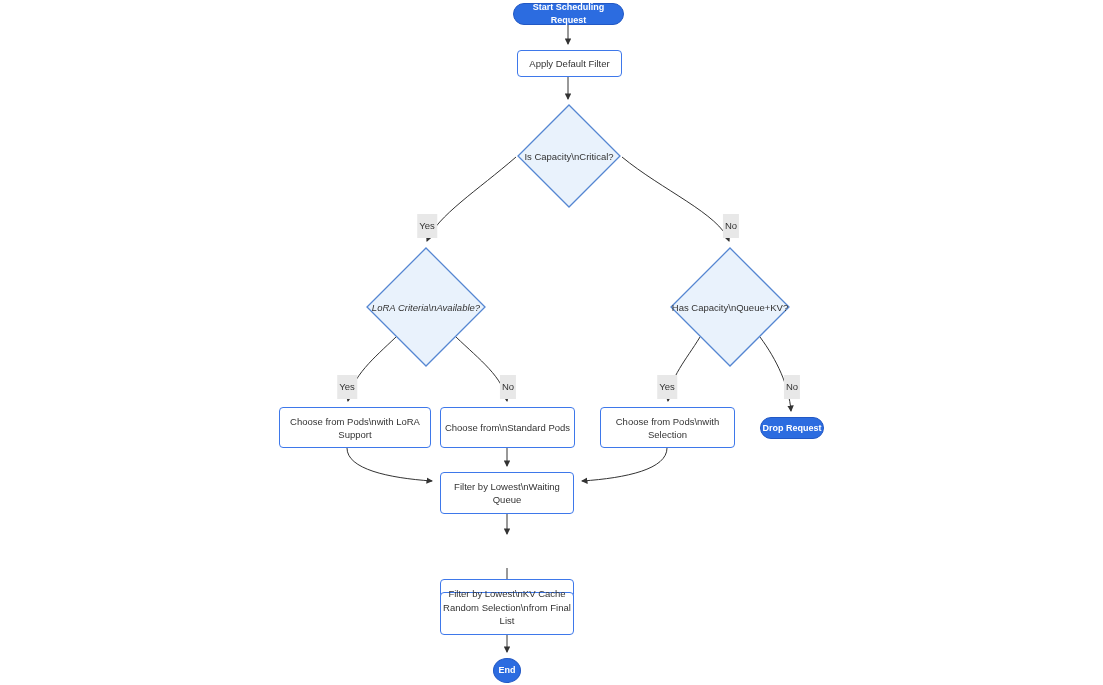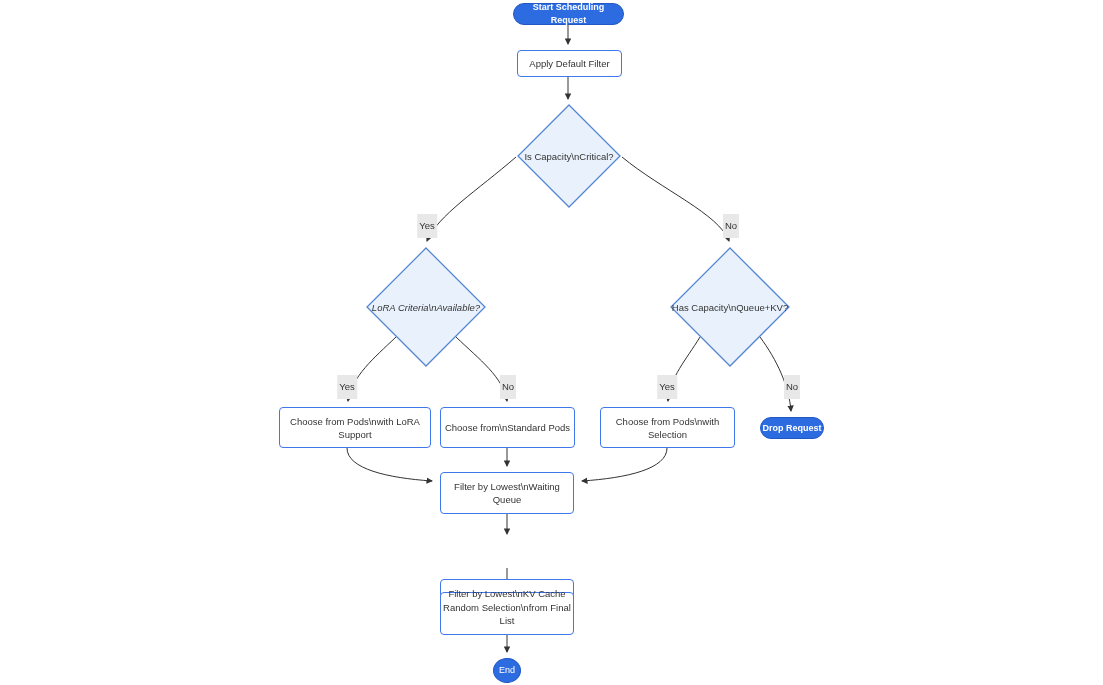--- a/index.html
+++ b/index.html
@@ -5,21 +5,21 @@
   html,body{margin:0;padding:0;background:#ffffff;}
   body{font-family:"Liberation Sans","DejaVu Sans",sans-serif;}
   #flowchart{position:relative;overflow:hidden;background:#ffffff;}
   .node{position:absolute;display:flex;align-items:center;justify-content:center;
         text-align:center;font-size:9.5px;color:#333;line-height:13px;box-sizing:border-box;}
   .node .label{position:relative;z-index:2;white-space:pre-line;}
   .node.rect{background:var(--rect-fill);border:1.3px solid var(--rect-stroke);border-radius:4px;}
   .node.pill{background:var(--pill-fill);border:1px solid var(--pill-stroke);border-radius:12px;
              color:#fff;font-weight:bold;font-size:9px;white-space:nowrap;}
   .node.circle{background:var(--pill-fill);border:1px solid var(--pill-stroke);border-radius:50%;
-             color:#fff;font-weight:normal;font-size:9px;align-items:center;}
+             color:#fff;font-weight:bold;font-size:9px;align-items:center;}
   .node.diamond{background:transparent;border:none;}
   .node.diamond > svg{position:absolute;left:0;top:0;z-index:1;}
   .edge-label{position:absolute;transform:translate(-50%,-50%);background:var(--label-bg);
               color:#333;font-size:9.5px;padding:6px 2px;z-index:3;line-height:12px;}
   svg.edges{position:absolute;left:0;top:0;z-index:0;}
 </style>
 </head>
 <body>
 
 <div id="flowchart" style="width: 1103px; height: 685px; background: rgb(255, 255, 255);">

